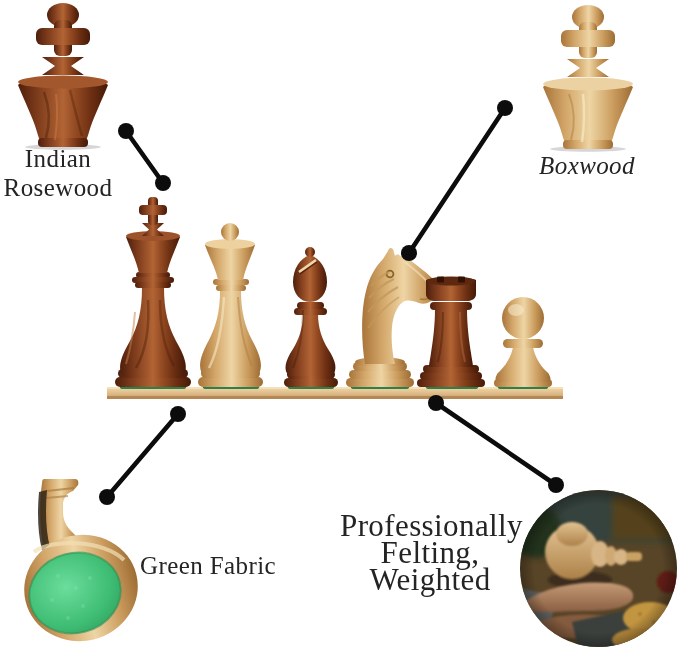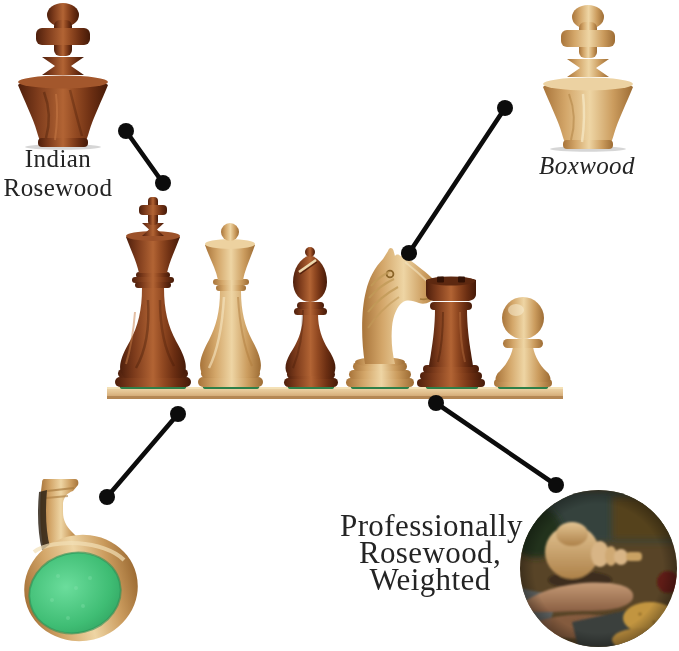--- a/index.html
+++ b/index.html
@@ -221,20 +221,21 @@
           <circle cx="65" cy="130" r="2"></circle>
           <circle cx="50" cy="142" r="2"></circle>
         <circle cx="72" cy="102" r="2"></circle>
           <circle cx="34" cy="124" r="2"></circle>
           <circle cx="58" cy="112" r="2"></circle>
       </g>
     </g>
   </svg>
 
   <div class="label lbl-felt">
+    <div>Green Fabric</div>
   </div>
 
   <div class="circle-photo">
     <svg width="157" height="157" viewBox="0 0 157 157">
       <rect width="157" height="157" fill="#584427"></rect>
       <rect x="0" y="0" width="157" height="52" fill="#36423e" filter="url(#f-b2)"></rect>
       <rect x="92" y="6" width="65" height="44" fill="#55431f" filter="url(#f-b2)"></rect>
       <circle cx="16" cy="42" r="26" fill="#24321f" filter="url(#f-b2)"></circle>
       <g filter="url(#f-b1)">
         <ellipse cx="60" cy="90" rx="32" ry="9" fill="#1f1710" opacity="0.5"></ellipse>
@@ -258,21 +259,21 @@
         <circle cx="144" cy="124" r="1.6" fill="#e3bc6a"></circle>
           <circle cx="128" cy="146" r="1.6" fill="#8f6a25"></circle>
         <circle cx="140" cy="140" r="1.6" fill="#e3bc6a"></circle>
       </g>
       <circle cx="78.5" cy="78.5" r="78.5" fill="url(#g-vig)"></circle>
     </svg>
   </div>
 
   <div class="label lbl-craft">
     <div>Professionally</div>
-    <div>Rosewood,</div>
+    <div>Felting,</div>
     <div>Weighted</div>
   </div>
 
   <svg class="overlay" viewBox="0 0 679 651">
     <g>
       <line x1="126" y1="131" x2="163" y2="183"></line>
       <circle cx="126" cy="131" r="8"></circle>
         <circle cx="163" cy="183" r="8"></circle>
     </g>
     <g>

